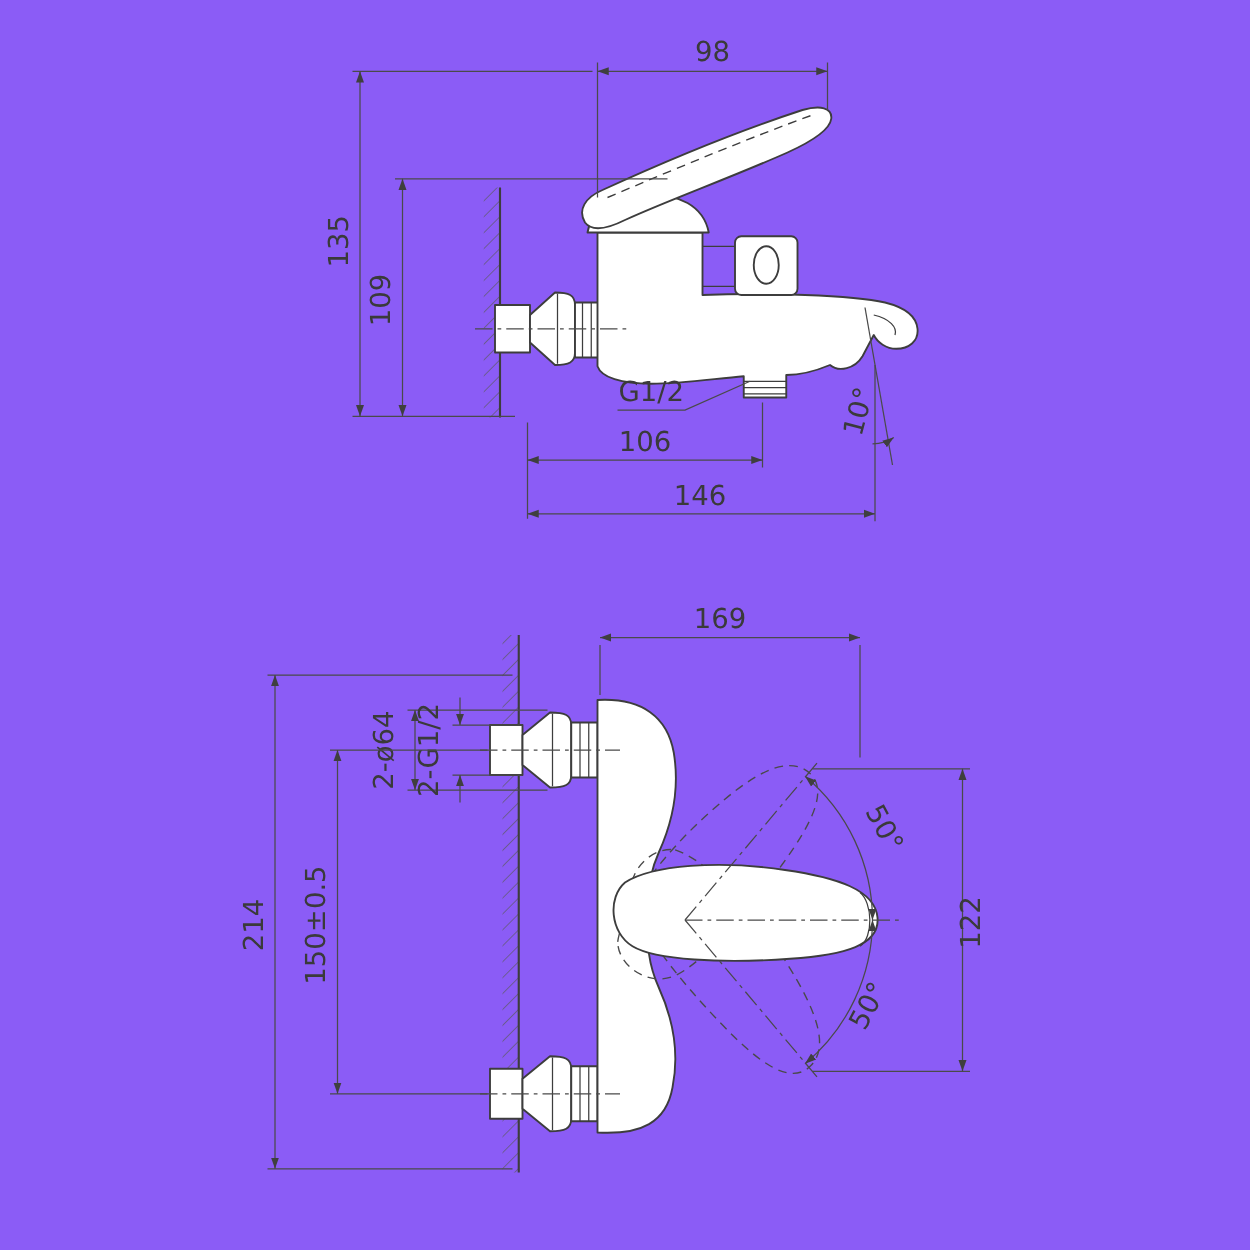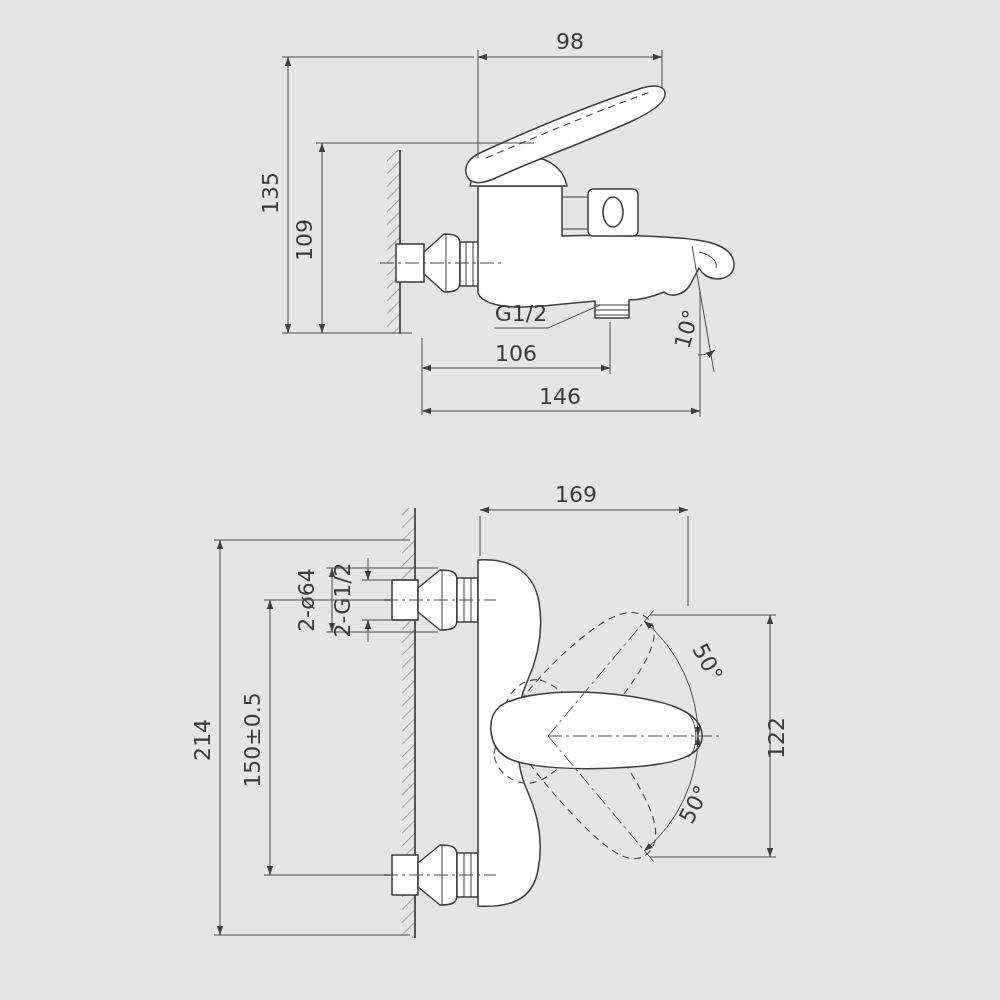--- a/index.html
+++ b/index.html
@@ -1,16 +1,16 @@
 <!DOCTYPE html>
 <html><head>
 <meta charset="utf-8">
 <style>
   html,body{margin:0;padding:0;background:#ffffff;}
-  .page{width:1000px;height:1000px;background:#e5e5e5;position:relative;overflow:hidden;
+  .page{width:1000px;height:1000px;background:#8b5cf6;position:relative;overflow:hidden;
         font-family:"DejaVu Sans", sans-serif;}
   svg{display:block;}
   .objf {fill:#ffffff;stroke:#3d3d3d;stroke-width:1.5;stroke-linejoin:round;}
   .thin {fill:none;stroke:#3d3d3d;stroke-width:1;}
   .dash {fill:none;stroke:#3d3d3d;stroke-width:1.1;stroke-dasharray:7 5;}
   .ghost{fill:none;stroke:#4a4a4a;stroke-width:1.1;stroke-dasharray:7 5;}
   .cl   {fill:none;stroke:#4a4a4a;stroke-width:1;stroke-dasharray:14 4 3 4;}
   .dim  {fill:none;stroke:#4a4a4a;stroke-width:1;}
   .ext  {fill:none;stroke:#4a4a4a;stroke-width:1;}
   .wall {fill:none;stroke:#3d3d3d;stroke-width:1.7;}

